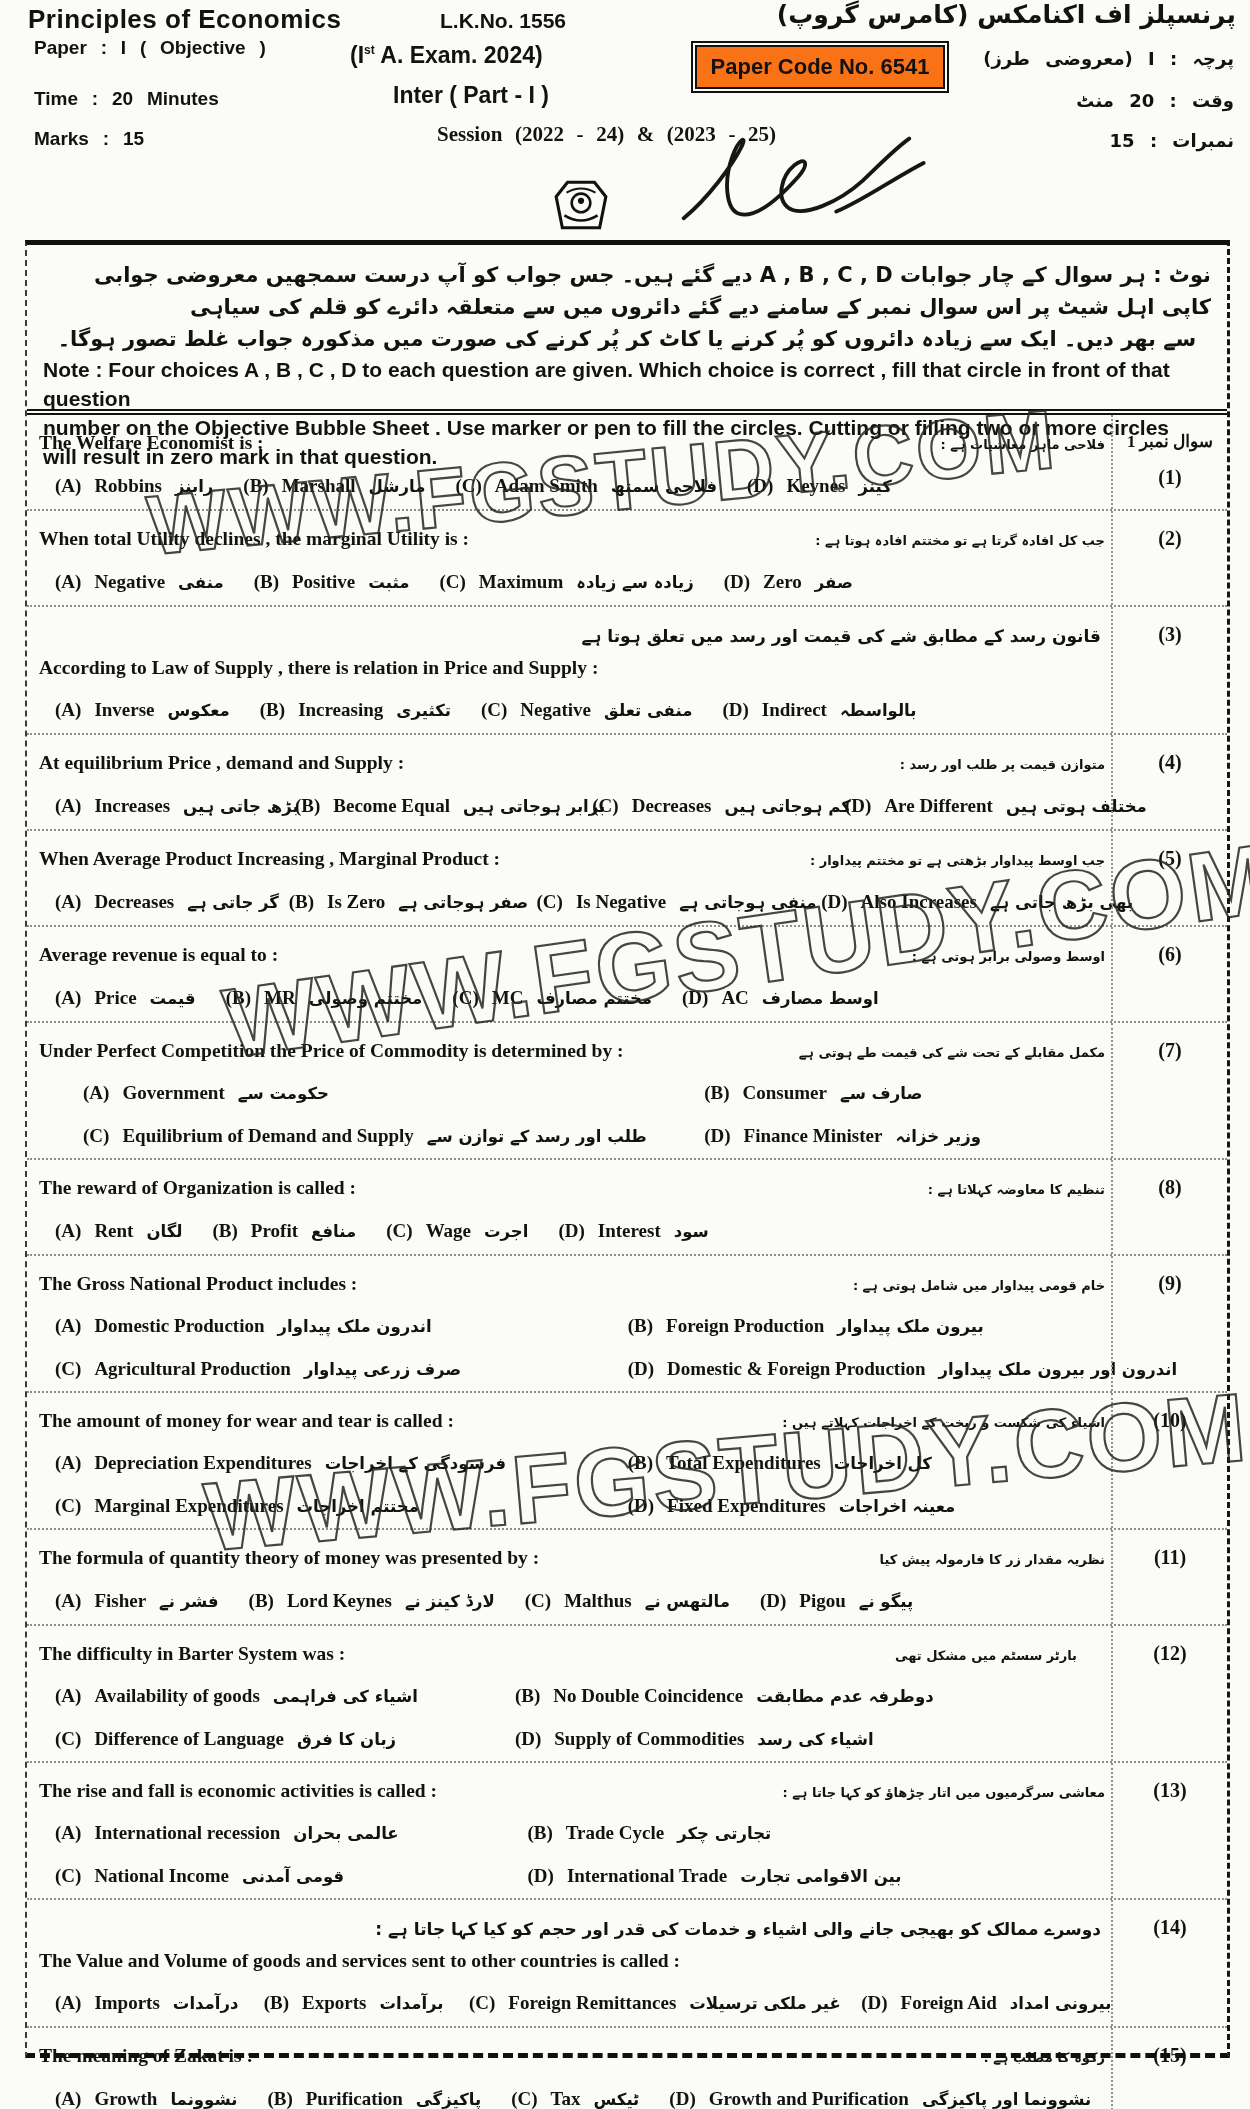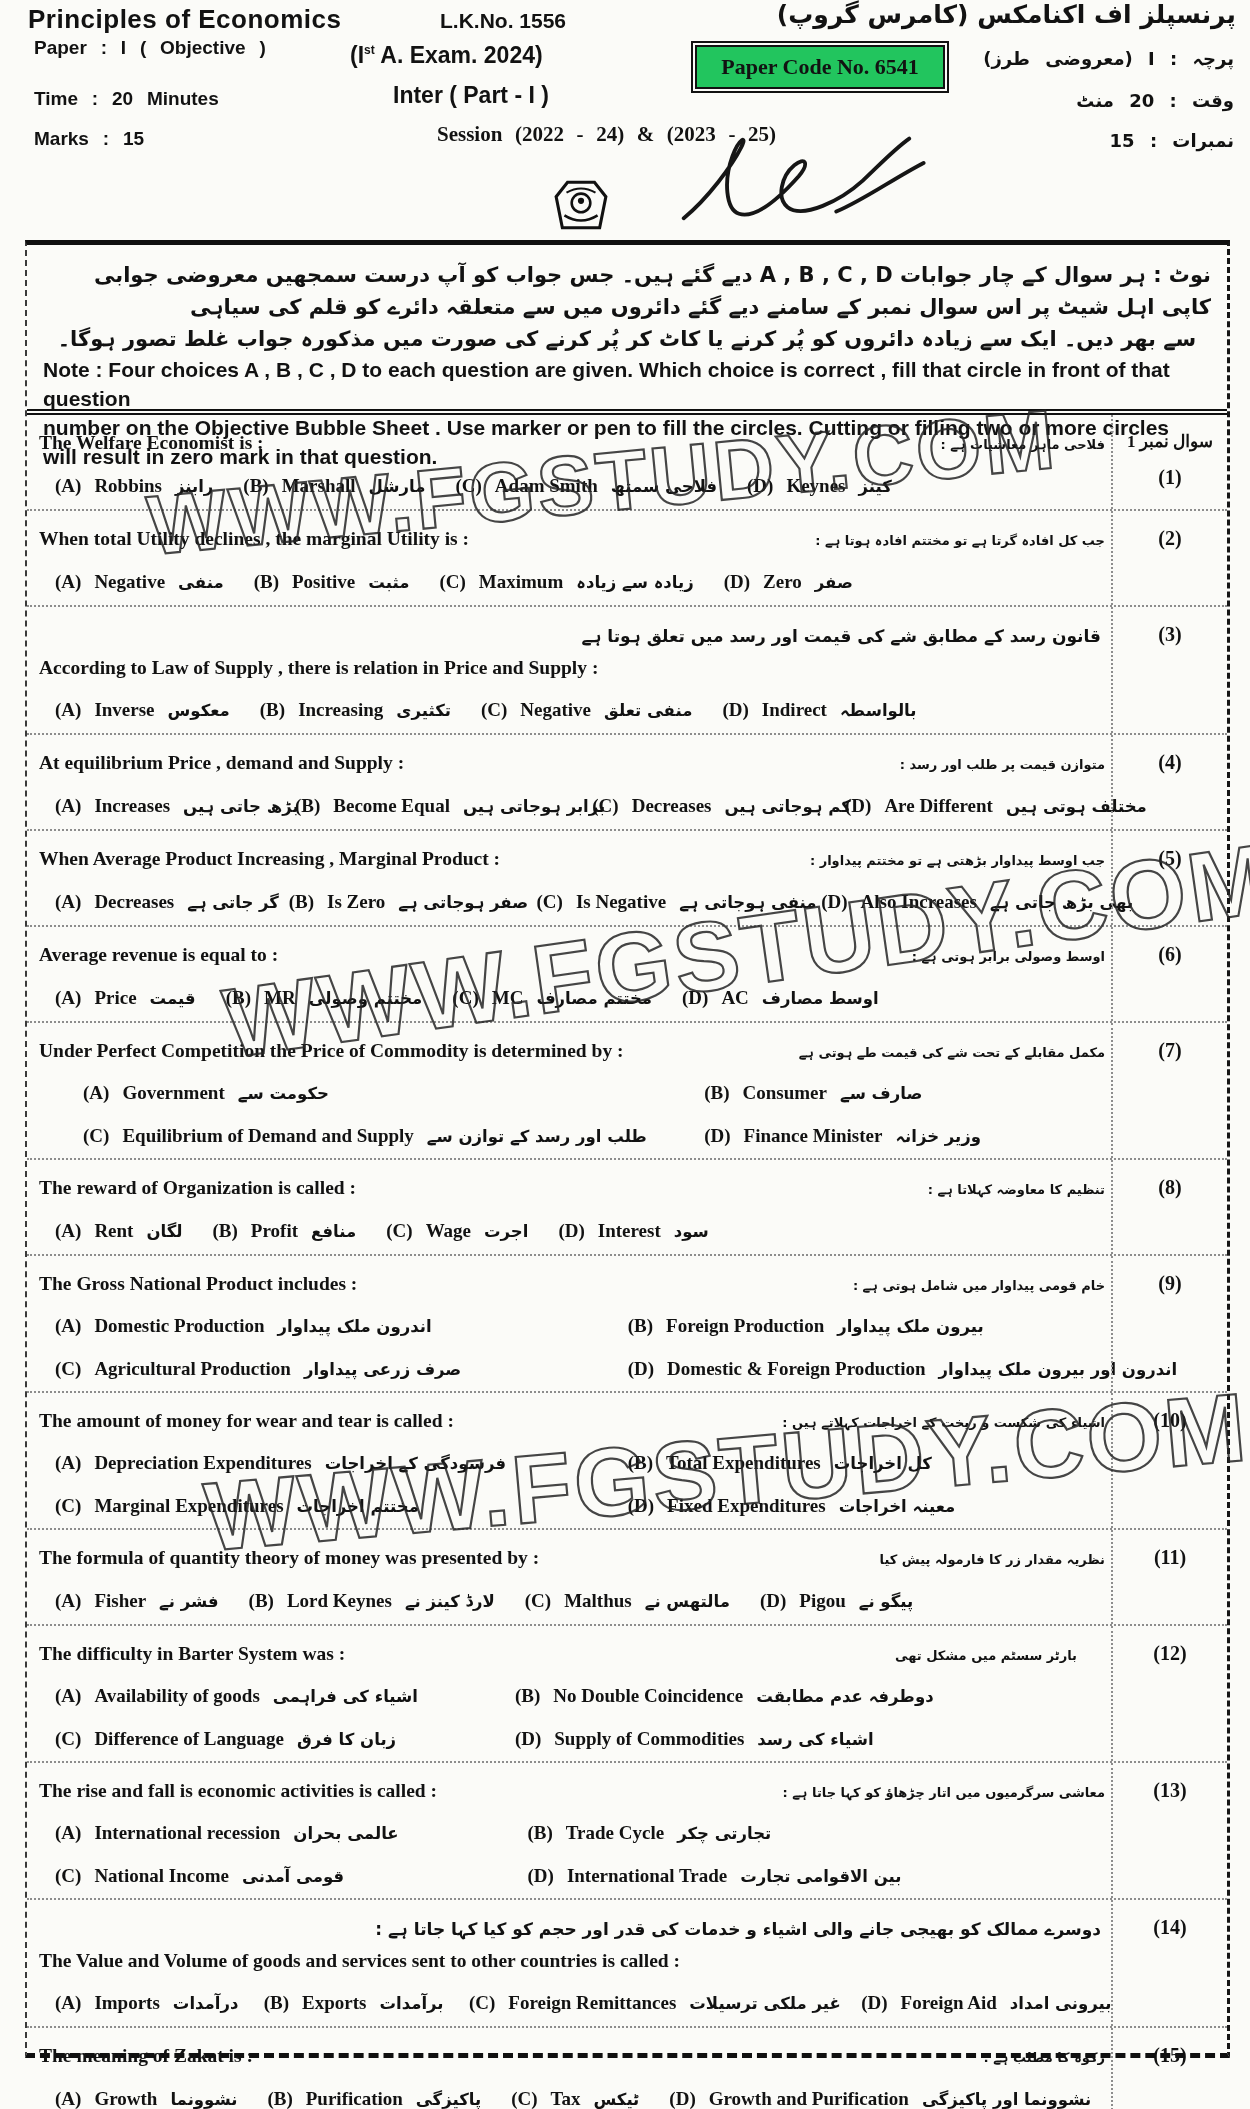--- a/index.html
+++ b/index.html
@@ -15,22 +15,22 @@
   .lk-no{left:440px;top:9px;font-size:21px;}
   .title-ur{right:14px;top:0px;font-size:25px;font-weight:bold;font-family:"DejaVu Sans",sans-serif;direction:rtl;}
   .row-label{font-size:19px;word-spacing:.45em;}
   .paper-row{left:34px;top:37px;}
   .exam-line{left:350px;top:42px;font-size:23px;}
   .exam-line sup{font-size:12px;}
   .code-box{
     left:695px;top:45px;width:246px;height:40px;
     border:2px solid #111;outline:2px solid #111;outline-offset:2px;
     display:flex;align-items:center;justify-content:center;
-    font-family:Liberation Serif, serif;font-weight:bold;font-size:22px;
-    background:#22c55e;
+    font-family:Liberation Sans, sans-serif;font-weight:bold;font-size:22px;
+    background:#f97316;
   }
   .ur-row{font-family:"DejaVu Sans",sans-serif;font-weight:bold;font-size:18px;direction:rtl;right:16px;word-spacing:.5em;}
   .paper-ur{top:48px;}
   .time-row{left:34px;top:88px;}
   .part-line{left:393px;top:82px;font-size:23px;}
   .time-ur{top:90px;}
   .marks-row{left:34px;top:128px;}
   .session-line{left:437px;top:122px;font-size:21px;font-weight:bold;font-family:"Liberation Serif",serif;word-spacing:.35em;}
   .marks-ur{top:130px;}
   .seal{left:553px;top:176px;width:56px;height:58px;}

